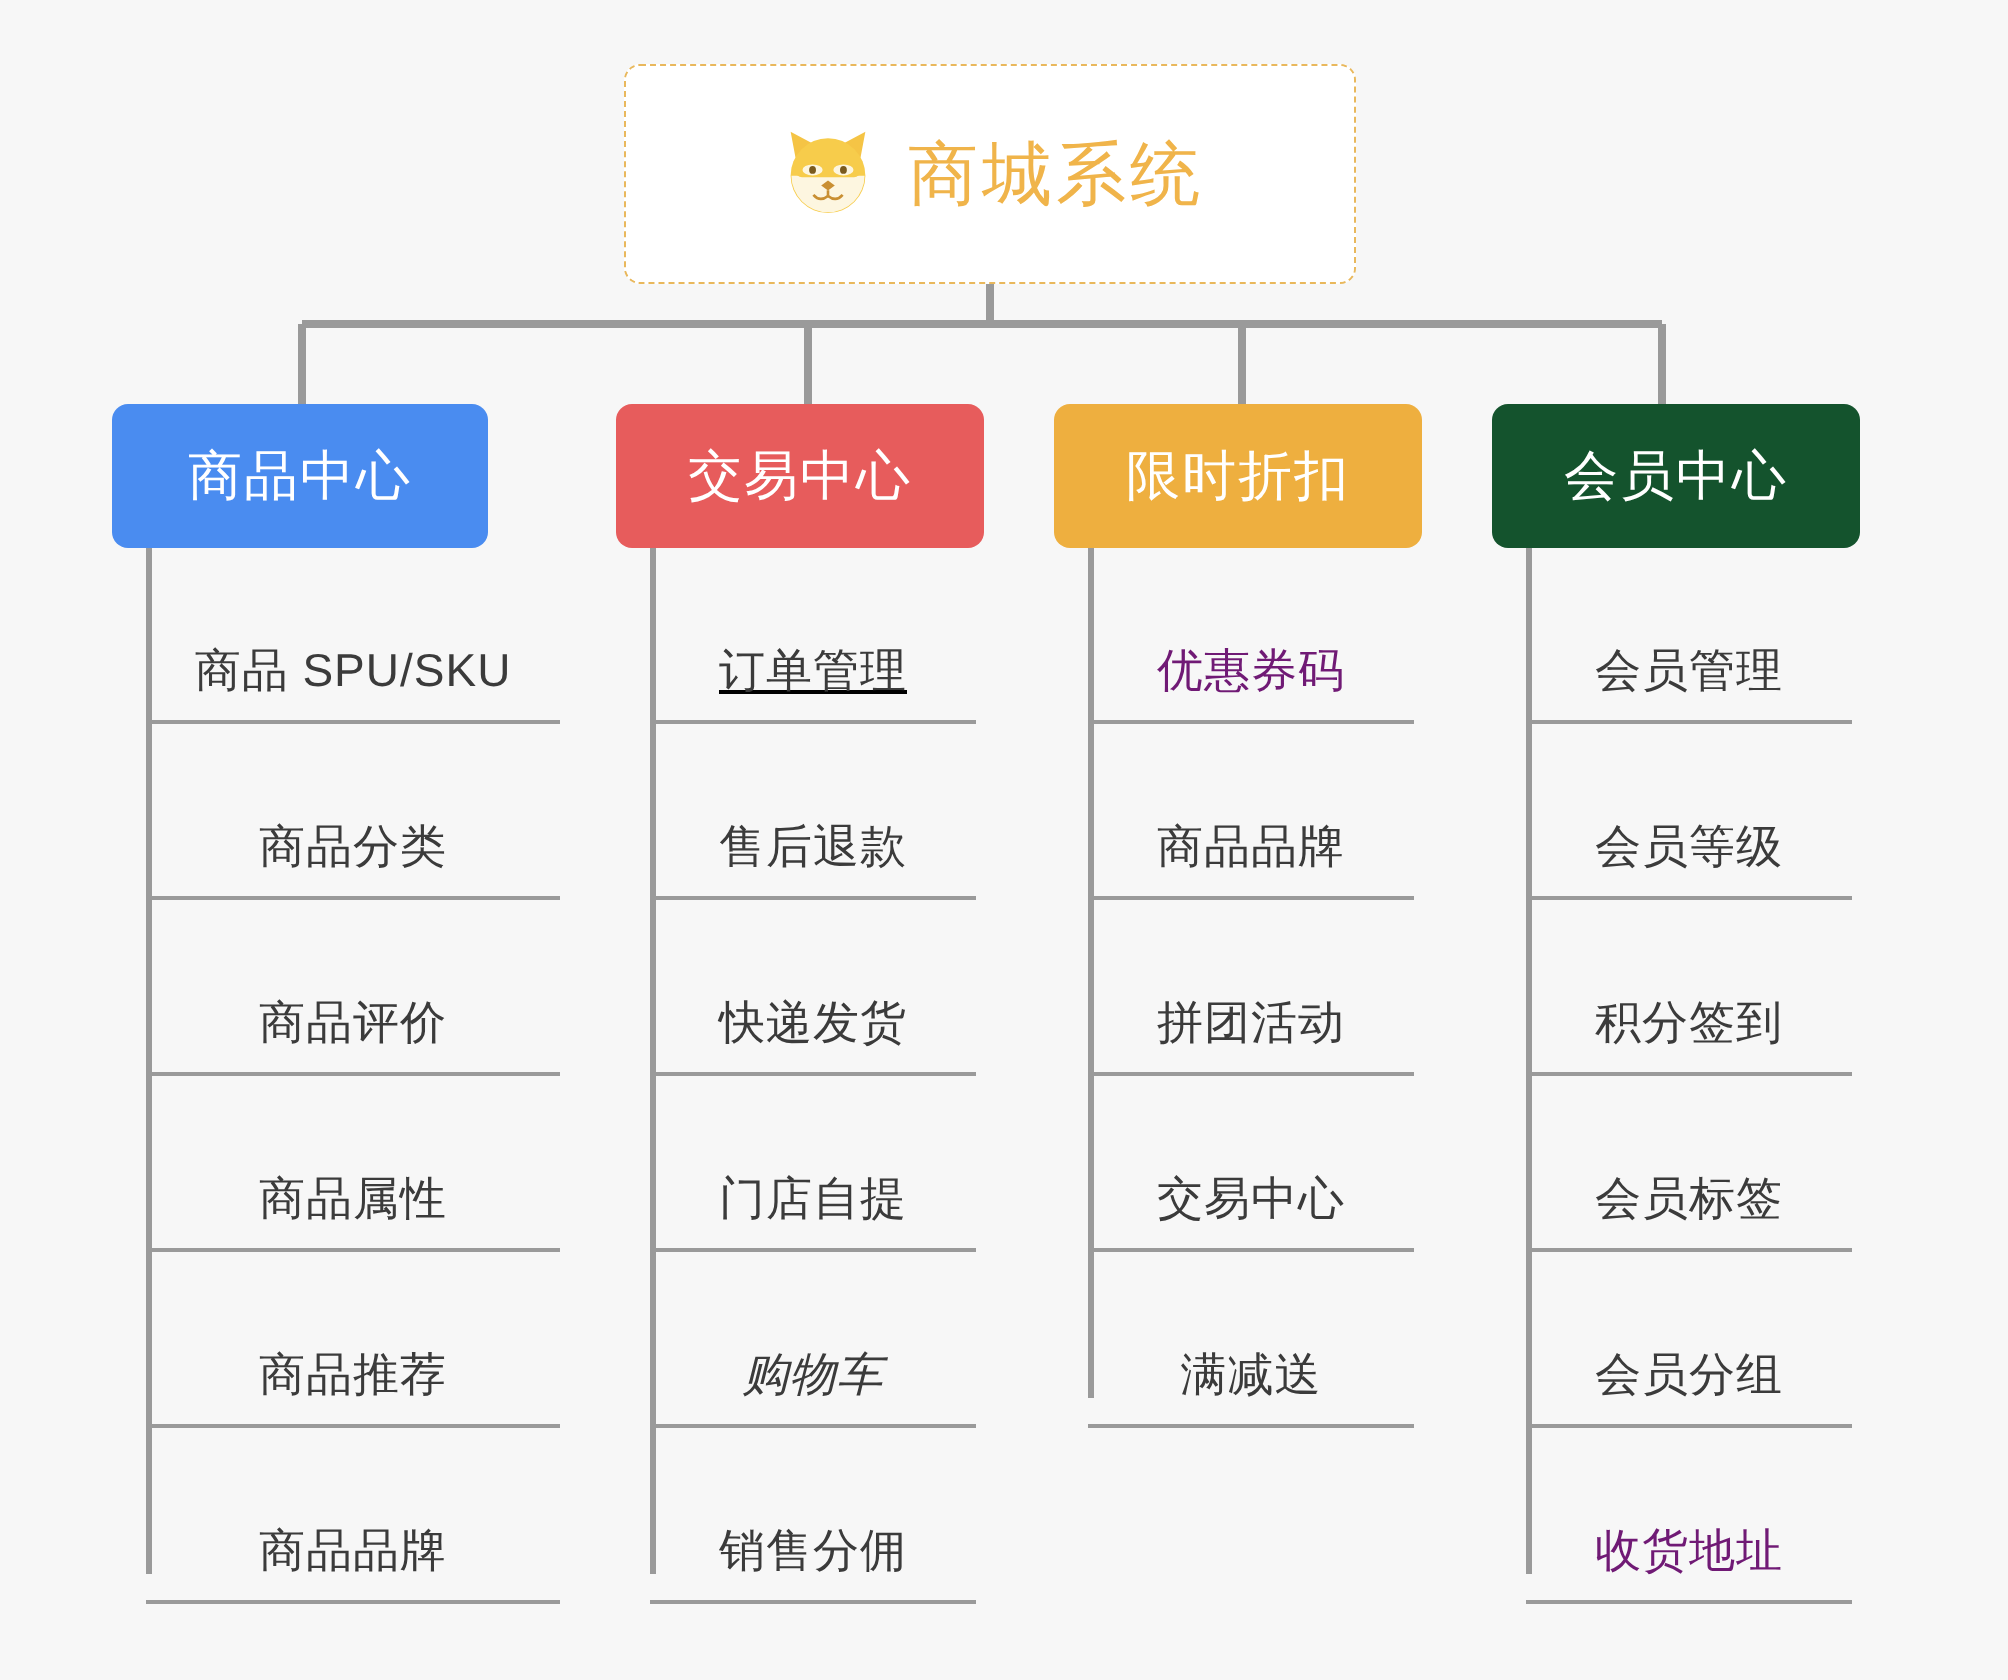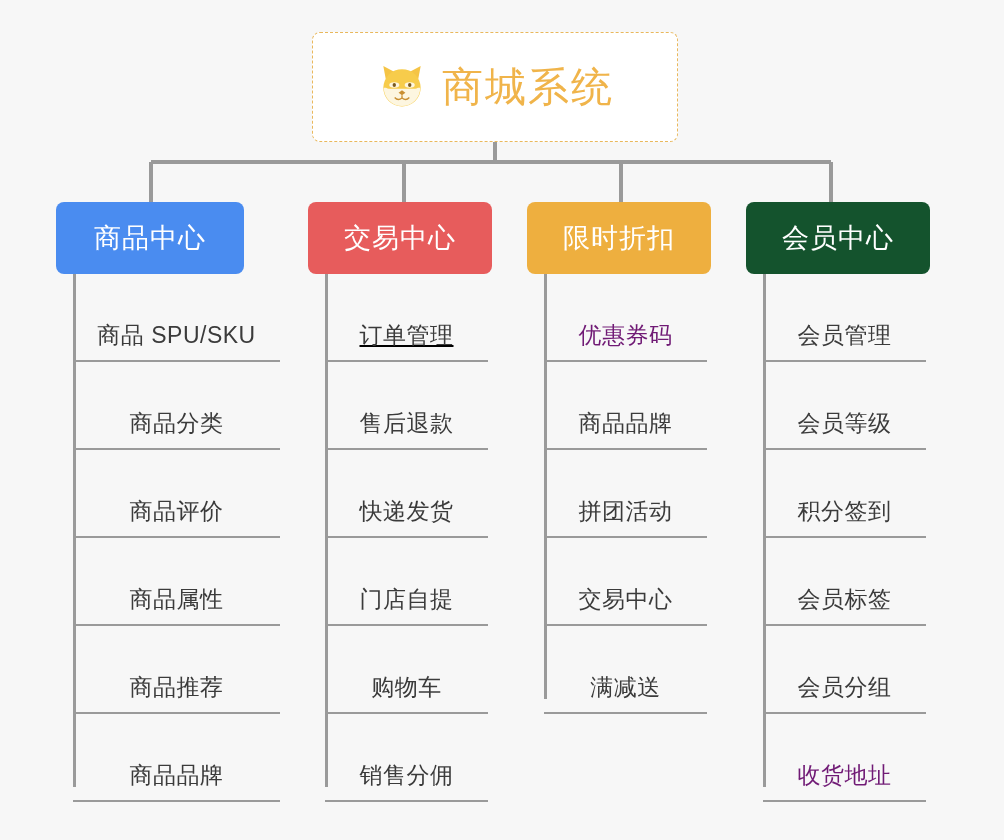--- a/index.html
+++ b/index.html
@@ -32,21 +32,21 @@
     background: #ffffff;
     border: 1px dashed #e9b85c;
     border-radius: 8px;
     box-sizing: border-box;
     display: flex;
     align-items: center;
     justify-content: center;
     gap: 14px;
   }
   .root-title {
-    font-size: 41px;
+    font-size: 35px;
     color: #f0b44a;
     letter-spacing: 2px;
     line-height: 1;
     white-space: nowrap;
   }
 
   
   .dog-icon {
     width: 52px;
     height: 52px;
@@ -211,21 +211,21 @@
       <div class="item" style="border-bottom-color: rgb(154, 154, 154);">
           <span class="item-label" style="color: rgb(59, 59, 59);">售后退款</span>
         </div>
       <div class="item" style="border-bottom-color: rgb(154, 154, 154);">
           <span class="item-label" style="color: rgb(59, 59, 59);">快递发货</span>
         </div>
       <div class="item" style="border-bottom-color: rgb(154, 154, 154);">
           <span class="item-label" style="color: rgb(59, 59, 59);">门店自提</span>
         </div>
       <div class="item" style="border-bottom-color: rgb(154, 154, 154);">
-          <span class="item-label" style="color: rgb(59, 59, 59);">购物车</span>
+          <span class="item-label" style="color: rgb(59, 59, 59); font-style: italic;">购物车</span>
         </div>
       <div class="item" style="border-bottom-color: rgb(154, 154, 154);">
           <span class="item-label" style="color: rgb(59, 59, 59);">销售分佣</span>
         </div>
     </div>
   </div>
 
   <div class="column col-2">
     <div class="cat-header" style="background: rgb(238, 175, 63);">
       <span>限时折扣</span>

